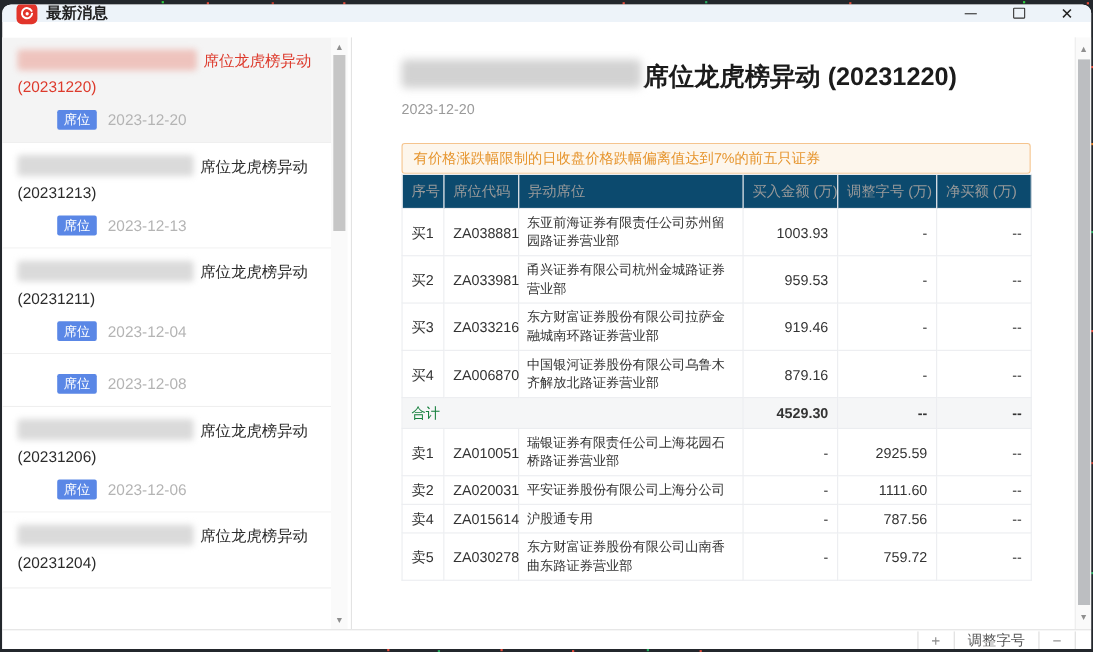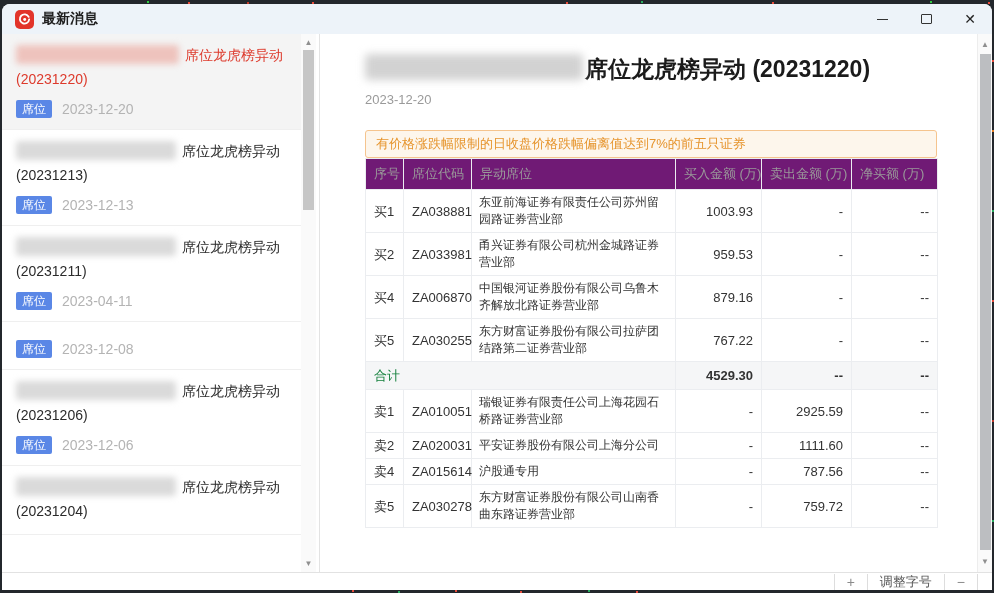--- a/index.html
+++ b/index.html
@@ -3,21 +3,21 @@
 <meta charset="utf-8">
 <style>
   * { margin:0; padding:0; box-sizing:border-box; }
   html,body { width:994px; height:593px; font-family:"Liberation Sans","DejaVu Sans",sans-serif; }
   .screen { position:relative; width:994px; height:593px; background:#23272c; overflow:hidden; }
   .speck-row { position:absolute; width:2px; height:2px; }
   .window { position:absolute; left:2px; right:2px; top:4px; bottom:3px; background:#fff;
             border-radius:8px 8px 0 0; overflow:hidden; }
 
   
-  .titlebar { position:absolute; left:0; right:0; top:0; height:30px; background:#edf3f9;
+  .titlebar { position:absolute; left:0; right:0; top:0; height:16px; background:#edf3f9;
               display:flex; align-items:center; }
   .logo { width:19px; height:19px; margin-left:13px; border-radius:5px; background:#e2342a;
           display:flex; align-items:center; justify-content:center; flex:0 0 auto; }
   .win-title { margin-left:8px; font-size:14px; color:#1f1f1f; font-weight:700; }
   .win-controls { margin-left:auto; display:flex; height:30px; }
   .win-btn { width:44px; height:30px; border:none; background:transparent; cursor:pointer;
              display:flex; align-items:center; justify-content:center; color:#333; }
   .mini-glyph { display:block; width:11px; height:0; border-top:1.6px solid #333; }
   .max-glyph  { display:block; width:11px; height:10px; border:1.4px solid #333; border-radius:1px; }
   .close-glyph{ font-size:14px; line-height:1; color:#222; }
@@ -30,41 +30,41 @@
   .side-list { position:absolute; left:0; top:0; bottom:0; right:18px; overflow:hidden; }
   .side-item { padding:9px 12px 11px 14px; border-bottom:1px solid #efefef; cursor:pointer; background:#fff; }
   .side-item.selected { background:#f4f4f4; }
   .item-title { font-size:14px; line-height:24px; color:#2b2b2b; }
   .side-item.selected .item-title { color:#dd3a2c; }
   .redact { display:inline-block; vertical-align:-4px; width:160px; height:19px; border-radius:3px;
             background:#dadada; filter:blur(3px); margin-right:6px; }
   .side-item.selected .redact { background:#eec3bd; width:163px; }
   .item-meta { margin-top:9px; display:flex; align-items:center; }
   .badge { display:inline-block; background:#5a87e6; color:#fff; font-size:12px; line-height:18px;
-           padding:0 6px; border-radius:2px; }
+           padding:0 6px; border-radius:2px;margin-left:36px; }
   .item-date { color:#b4b4b4; font-size:14px; margin-left:10px; }
 
   
   .side-scroll { position:absolute; right:3px; top:0; bottom:0; width:15px; background:#fafafa; }
   .scroll-arrow { position:absolute; left:0; width:100%; text-align:center; font-size:8px; color:#8f8f8f; }
   .side-scroll .up { top:4px; } .side-scroll .down { bottom:4px; }
   .side-thumb { position:absolute; left:2px; width:11px; top:16px; height:160px; background:#c6c6c6; }
 
   
   .main { position:absolute; left:319px; right:16px; top:0; bottom:0; overflow:hidden; padding:12px 0 0 44px; }
   .main-title { font-size:23px; font-weight:700; color:#1b1b1b; margin-top:8px; line-height:30px; white-space:nowrap; }
   .redact-title { display:inline-block; vertical-align:-3px; width:218px; height:26px; border-radius:4px;
                   background:#d2d2d2; filter:blur(4px); margin-right:2px; }
   .main-date { color:#9a9a9a; font-size:13px; margin-top:8px; }
   .notice { margin-top:23px; width:572px; border:1px solid #f5c48e; background:#fdf6ec; color:#e6952e;
             font-size:13px; line-height:16px; padding:5px 10px; border-radius:3px; }
 
   table { width:572px; border-collapse:collapse; font-size:13px; color:#333; table-layout:fixed; }
   th, td { border:1px solid #ebedf0; }
-  thead th { color:#9a9a9a; font-weight:400; padding:6px 8px; background:#701a75; text-align:left; white-space:nowrap; }
+  thead th { color:#9a9a9a; font-weight:400; padding:6px 8px; background:#0c4a6e; text-align:left; white-space:nowrap; }
   thead th.c-num { text-align:left; padding-right:13px; }
   td { padding:4px 8px; line-height:17px; }
   td.c-name { font-size:12px; padding:4px 7px; }
   td.c-num { text-align:right; }
   tr.total-row td { background:#f5f6f7; }
   tr.total-row .c-label { color:#15803d; padding:5px 8px; }
   tr.total-row .c-num { font-weight:700; }
 
   
   .main-scroll { position:absolute; right:0; top:0; bottom:0; width:15px; background:#fafafa; border-left:1px solid #ededed; }
@@ -129,21 +129,21 @@
     <div class="item-meta">
       <span class="badge">席位</span>
       <span class="item-date">2023-12-13</span>
     </div>
   </div>
 
   <div class="side-item">
     <div class="item-title"><span class="redact"></span><span class="item-title-text">席位龙虎榜异动 (20231211)</span></div>
     <div class="item-meta">
       <span class="badge">席位</span>
-      <span class="item-date">2023-04-11</span>
+      <span class="item-date">2023-12-04</span>
     </div>
   </div>
 
   <div class="side-item">
     <div class="item-meta">
       <span class="badge">席位</span>
       <span class="item-date">2023-12-08</span>
     </div>
   </div>
 
@@ -180,21 +180,21 @@
             <col style="width:86px">
               <col style="width:90px">
               <col style="width:86px">
           </colgroup>
           <thead>
             <tr>
               <th>序号</th>
               <th>席位代码</th>
               <th>异动席位</th>
               <th class="c-num">买入金额 (万)</th>
-              <th class="c-num">卖出金额 (万)</th>
+              <th class="c-num">调整字号 (万)</th>
               <th class="c-num">净买额 (万)</th>
             </tr>
           </thead>
           <tbody>
   <tr class="data-row">
     <td class="c-seq">买1</td>
     <td class="c-code">ZA038881</td>
     <td class="c-name">东亚前海证券有限责任公司苏州留园路证券营业部</td>
     <td class="c-num">1003.93</td>
     <td class="c-num">-</td>
@@ -203,38 +203,38 @@
 
   <tr class="data-row">
     <td class="c-seq">买2</td>
     <td class="c-code">ZA033981</td>
     <td class="c-name">甬兴证券有限公司杭州金城路证券营业部</td>
     <td class="c-num">959.53</td>
     <td class="c-num">-</td>
     <td class="c-num">--</td>
   </tr>
 
+  <tr class="data-row">
+    <td class="c-seq">买3</td>
+    <td class="c-code">ZA033216</td>
+    <td class="c-name">东方财富证券股份有限公司拉萨金融城南环路证券营业部</td>
+    <td class="c-num">919.46</td>
+    <td class="c-num">-</td>
+    <td class="c-num">--</td>
+  </tr>
 
   <tr class="data-row">
     <td class="c-seq">买4</td>
     <td class="c-code">ZA006870</td>
     <td class="c-name">中国银河证券股份有限公司乌鲁木齐解放北路证券营业部</td>
     <td class="c-num">879.16</td>
     <td class="c-num">-</td>
     <td class="c-num">--</td>
   </tr>
 
-  <tr class="data-row">
-    <td class="c-seq">买5</td>
-    <td class="c-code">ZA030255</td>
-    <td class="c-name">东方财富证券股份有限公司拉萨团结路第二证券营业部</td>
-    <td class="c-num">767.22</td>
-    <td class="c-num">-</td>
-    <td class="c-num">--</td>
-  </tr>
 
   <tr class="total-row">
     <td class="c-label" colspan="3">合计</td>
     <td class="c-num">4529.30</td>
     <td class="c-num">--</td>
     <td class="c-num">--</td>
   </tr>
 
   <tr class="data-row">
     <td class="c-seq">卖1</td>

